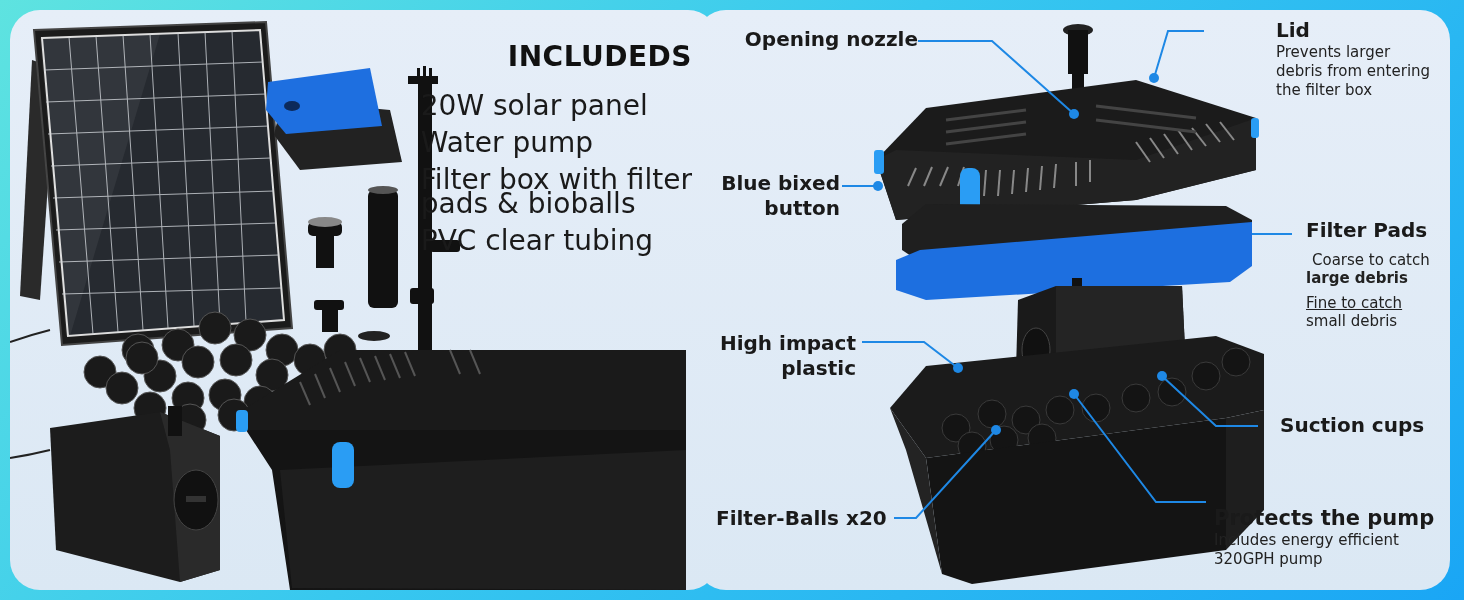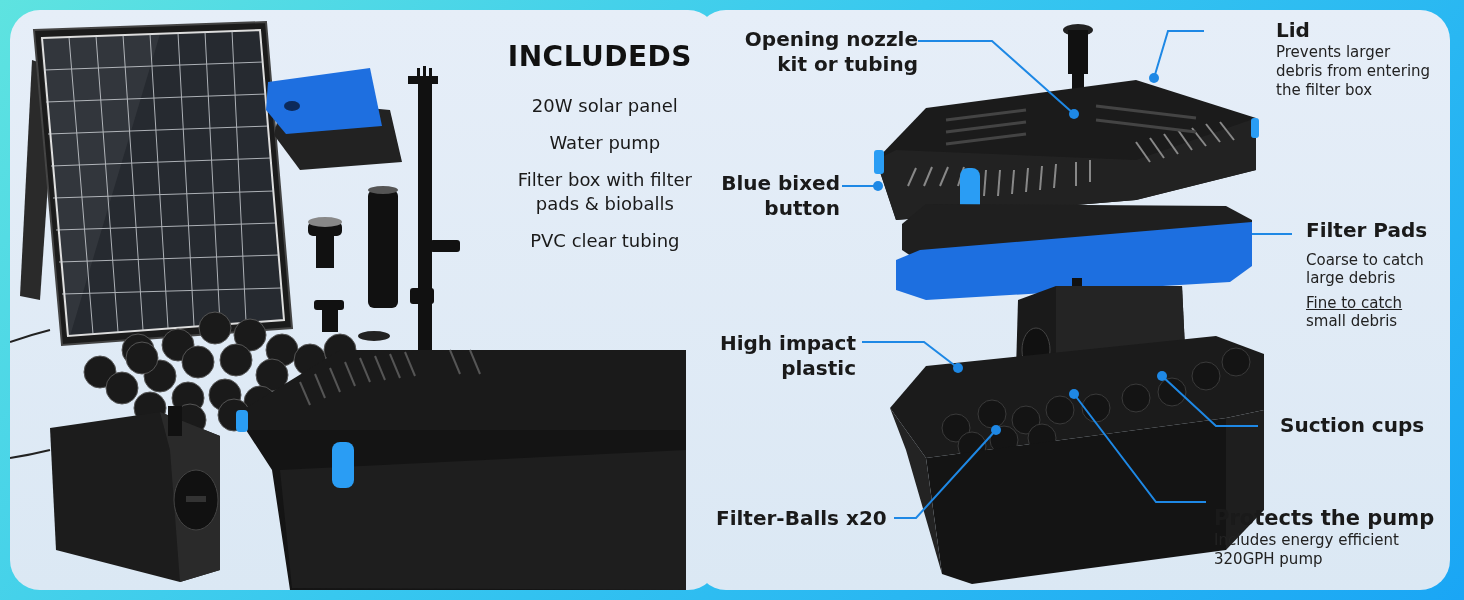--- a/index.html
+++ b/index.html
@@ -9,21 +9,21 @@
       font-family: "DejaVu Sans", sans-serif;
     }
     .panel {
       position:absolute; background: linear-gradient(180deg,#e6eef8 0%, #dbe8f4 100%);
       border-radius:30px; overflow:hidden;
     }
     #left-panel { left:10px; top:10px; width:708px; height:580px; }
     #right-panel { left:696px; top:10px; width:754px; height:580px; }
 
     .included-title { position:absolute; right:26px; top:30px; font-size:28px; font-weight:bold; color:#111; letter-spacing:0.5px; }
-    .included-list { position:absolute; right:26px; top:84px; text-align:center; color:#1a1a1a; font-size:18px; line-height:24px; }
+    .included-list { position:absolute; right:26px; top:84px; text-align:left; color:#1a1a1a; font-size:28px; line-height:24px; }
     .included-list .item { margin-bottom:13px; }
 
     .lbl { position:absolute; color:#1a1a1a; }
     .lbl-title { font-weight:bold; font-size:20px; line-height:25px; }
     .lbl-desc { font-size:15px; line-height:19px; color:#222; }
     .right-al { text-align:right; }
 
     svg.product { position:absolute; left:0; top:0; }
   </style>
 </head>
@@ -251,39 +251,38 @@
         <circle cx="182" cy="176" r="5"></circle>
       <circle cx="262" cy="358" r="5"></circle>
         <circle cx="466" cy="366" r="5"></circle>
         <circle cx="300" cy="420" r="5"></circle>
       <circle cx="378" cy="384" r="5"></circle>
     </g>
   </svg>
 
   <div class="lbl lbl-title right-al" style="right:532px; top:17px;">
     <div>Opening nozzle</div>
-    <div>kit or tubing</div>
   </div>
 
   <div class="lbl" style="left:580px; top:8px;">
     <div class="lbl-title">Lid</div>
     <div class="lbl-desc">Prevents larger</div>
     <div class="lbl-desc">debris from entering</div>
     <div class="lbl-desc">the filter box</div>
   </div>
 
   <div class="lbl lbl-title right-al" style="right:610px; top:161px;">
     <div>Blue bixed</div>
     <div>button</div>
   </div>
 
   <div class="lbl" style="left:610px; top:208px;">
     <div class="lbl-title">Filter Pads</div>
-    <div class="lbl-desc" style="margin-top:8px;">Coarse to catch</div>
-    <div class="lbl-desc" style="line-height:16px;">large debris</div>
+    <div class="lbl-desc" style="margin-top:8px;margin-left:6px;">Coarse to catch</div>
+    <div class="lbl-desc" style="line-height:16px;font-weight:bold;">large debris</div>
     <div class="lbl-desc" style="margin-top:8px;text-decoration:underline;">Fine to catch</div>
     <div class="lbl-desc" style="line-height:16px;">small debris</div>
   </div>
 
   <div class="lbl lbl-title" style="left:584px; top:403px;">Suction cups</div>
 
   <div class="lbl lbl-title right-al" style="right:594px; top:321px;">
     <div>High impact</div>
     <div>plastic</div>
   </div>

